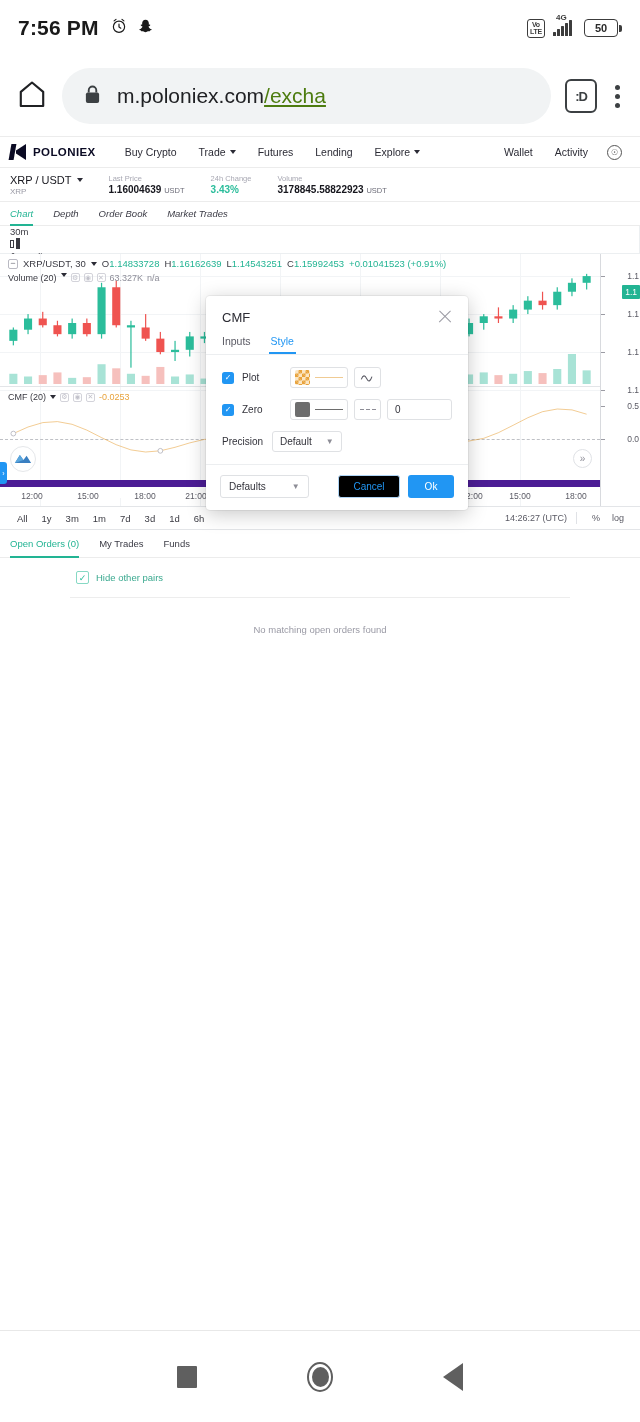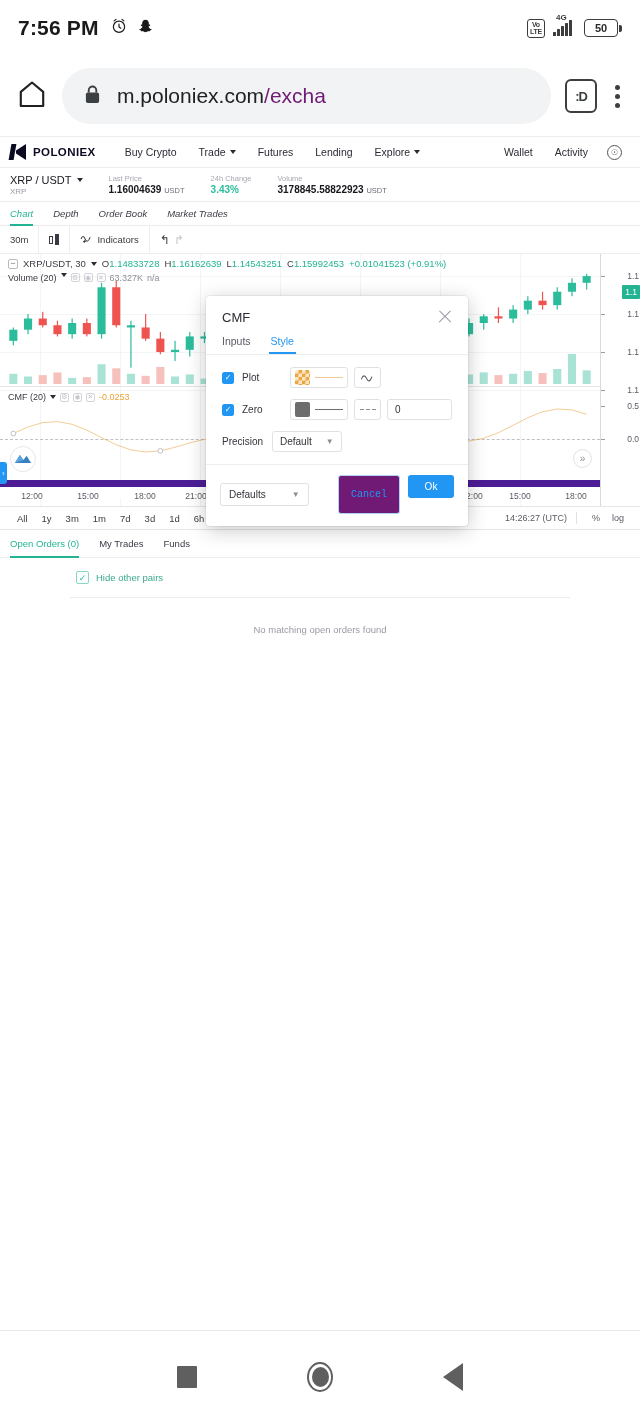--- a/index.html
+++ b/index.html
@@ -43,21 +43,21 @@
   .browser {
     height: 80px; display: flex; align-items: center; gap: 14px;
     padding: 0 16px; background: #fff;
   }
   .urlbar {
     flex: 1; height: 56px; background: #f1f3f4; border-radius: 28px;
     display: flex; align-items: center; padding: 0 22px; gap: 16px;
     overflow: hidden;
   }
   .urltext { font-size: 21px; color: #202124; white-space: nowrap; }
-  .urltext .dim { color: #701a75; }
+  .urltext .dim { color: #4d7c0f; text-decoration: underline; }
   .emoji-btn {
     width: 32px; height: 34px; border: 2.2px solid #3c4043; border-radius: 6px;
     display:flex; align-items:center; justify-content:center;
     font-size: 13px; font-weight: 700; color:#3c4043; letter-spacing:-1px;
   }
   .kebab { display:flex; flex-direction:column; gap:4px; padding: 4px; }
   .kebab i { width:5px; height:5px; border-radius:50%; background:#3c4043; display:block; }
 
   
   .polo-nav {
@@ -106,22 +106,23 @@
     border-bottom:1px solid #ececec; background:#fff;font-style:italic;
   }
   .ctab { font-size: 9.5px; color:#3b3b45; padding: 0 10px 0 0; margin-right:10px; position:relative; height:24px; display:flex; align-items:center;}
   .ctab.active { color:#22b493; }
   .ctab.active:after {
     content:''; position:absolute; left:0; right:10px; bottom:0; height:2px; background:#22b493;
   }
 
   
   .tv-toolbar {
-    height: 28px; display:flex; align-items:center; background:#fff;
+    height: 28px; display:flex; background:#fff;
     border-bottom:1px solid #eceff1;
+    flex-direction:column;
   }
   .tvb {
     height:28px; display:flex; align-items:center; gap:4px;
     padding: 0 10px; font-size:9.5px; color:#3a3a42;
     border-right:1px solid #eceff1;
   }
   .tvb.noborder { border-right:none; }
   .candle-ic { display:flex; align-items:center; gap:2px; height:13px; }
   .candle-ic i { width:4px; background:#3a3a42; display:block; position:relative; }
   .candle-ic i:nth-child(1){height:8px; border:1px solid #3a3a42; background:#fff;}
@@ -297,22 +298,22 @@
   .m-foot {
     display:flex; align-items:center; padding: 10px 14px 12px;
     border-top:1px solid #eceef0;
   }
   .def-sel {
     height:23px; border:1px solid #dfe1e4; border-radius:3px; background:#fff;
     font-size:10px;color:#33333b; padding:0 8px; display:flex;align-items:center;gap:26px;
   }
   .m-btns { margin-left:auto; display:flex; gap:8px; }
   .btn-cancel {
-    height:39px; min-width:62px; border:1px solid #aed4f5; border-radius:3px; background:#701a75;
-    color:#2196f3; font-size:10px; display:flex;align-items:center;justify-content:center;font-family:Liberation Mono, monospace;
+    height:23px; min-width:62px; border:1px solid #aed4f5; border-radius:3px; background:#000000;
+    color:#2196f3; font-size:10px; display:flex;align-items:center;justify-content:center;
   }
   .btn-ok {
     height:23px; min-width:46px; border-radius:3px; background:#2196f3;
     color:#fff; font-size:10px; display:flex;align-items:center;justify-content:center;
   }
 
   
   .navbar {
     position:absolute; left:0; bottom:0; width:640px; height:92px;
     background:#fff; border-top:1px solid #e8e8e8;

